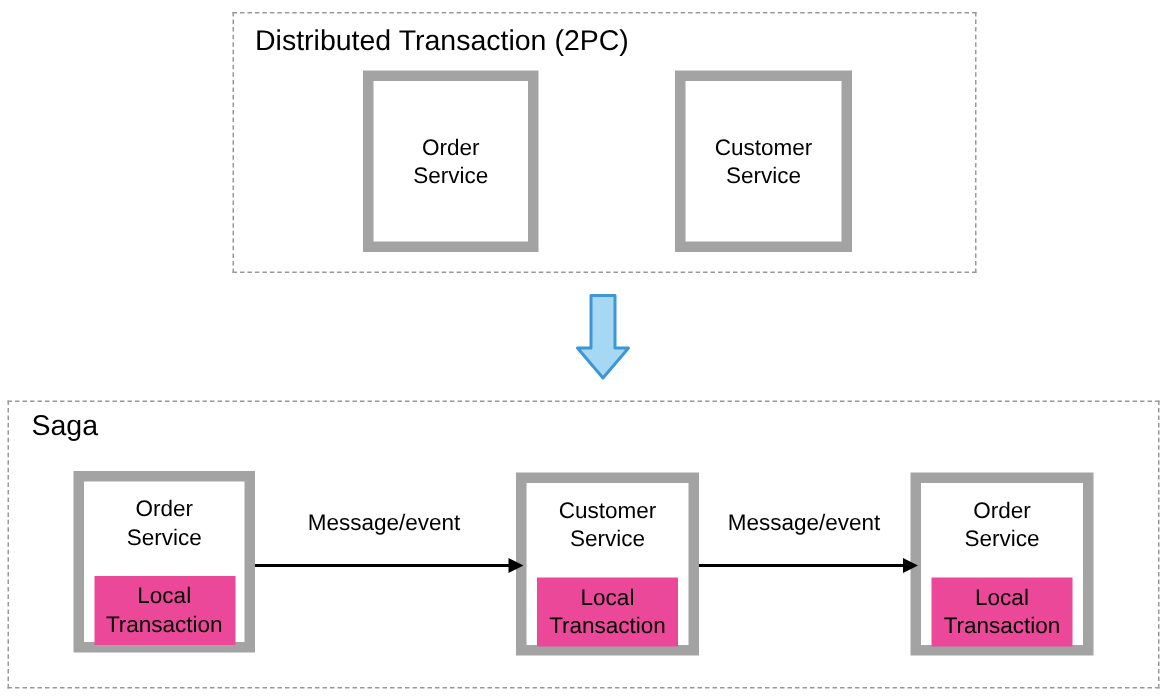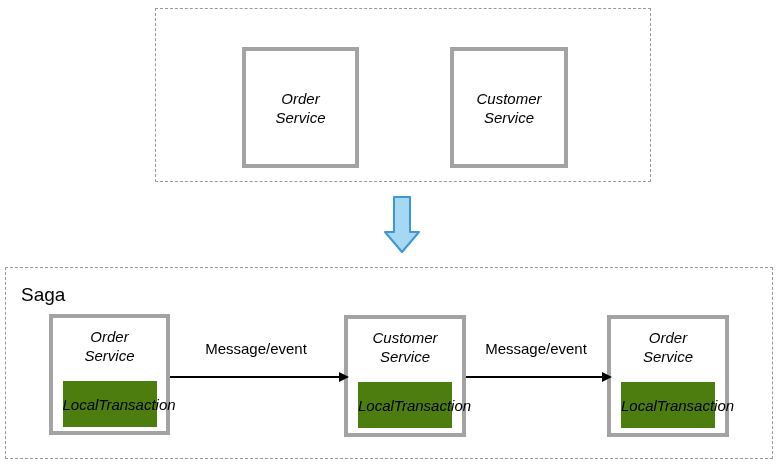--- a/index.html
+++ b/index.html
@@ -24,31 +24,30 @@
   }
   .group-title {
     position: absolute;
     font-size: 19px;
     line-height: 22px;
     white-space: nowrap;
   }
   #top-group { left: 155px; top: 8px; width: 496px; height: 174px; }
   #top-group .group-title { left: 14px; top: 8px; }
   #bottom-group { left: 5px; top: 267px; width: 768px; height: 192px; }
-  #bottom-group .group-title { left: 15px; top: 16px; text-align: right; }
+  #bottom-group .group-title { left: 15px; top: 6px; text-align: right; }
 
   .service-box {
     position: absolute;
-    border: 4px solid #a3a3a3;
+    border: 7px solid #a3a3a3;
     background: #ffffff;
     box-sizing: border-box;
     font-size: 15px;
     line-height: 19px;
     text-align: center;
-    font-style: italic;
   }
   
   .service-box.centered {
     display: flex;
     align-items: center;
     justify-content: center;
   }
   #top-box-0 { left: 86px;  top: 38px; width: 117px; height: 121px; }
   #top-box-1 { left: 294px; top: 38px; width: 118px; height: 121px; }
 
@@ -61,24 +60,25 @@
     left: 0; right: 0; top: 9px;
     text-align: center;
   }
   .local-box {
     position: absolute;
     left: 50%;
     transform: translateX(-50%);
     top: 63px;
     width: 94px;
     height: 46px;
-    background: #4d7c0f;
+    background: #ec4899;
     display: flex;
-    flex-direction: row;
+    flex-direction: column;
     align-items: center;
+    justify-content: center;
     font-size: 15px;
     line-height: 19px;
     text-align: center;
   }
 
   .transform-arrow {
     position: absolute;
     left: 384px;
     top: 196px;
     width: 36px;
@@ -111,20 +111,21 @@
   }
   #edge-label-0 { left: 250px; top: 72px; }
   #edge-label-1 { left: 530px; top: 72px; }
 </style>
 </head>
 <body>
 
 <div class="canvas">
 
   <div class="group" id="top-group">
+    <div class="group-title">Distributed Transaction (2PC)</div>
 
     <div class="service-box centered" id="top-box-0">
       <div>
         <div>Order</div>
         <div>Service</div>
       </div>
     </div>
 
     <div class="service-box centered" id="top-box-1">
       <div>

